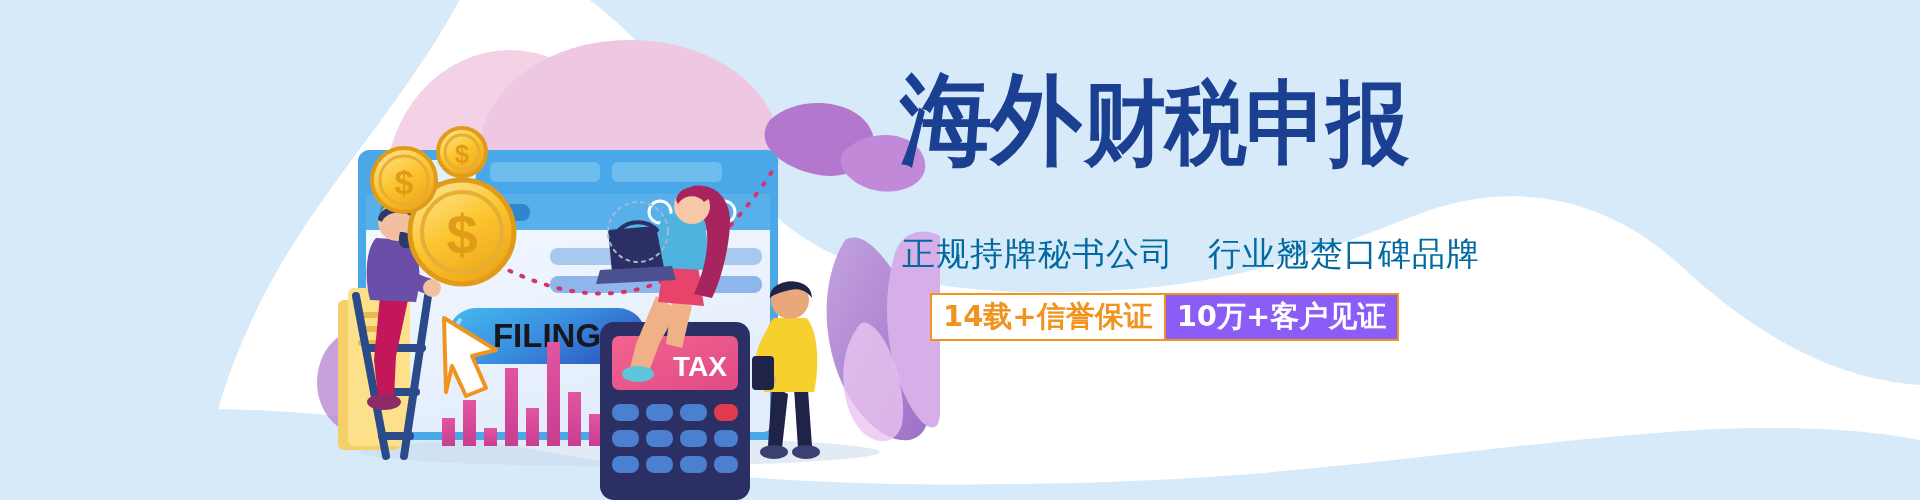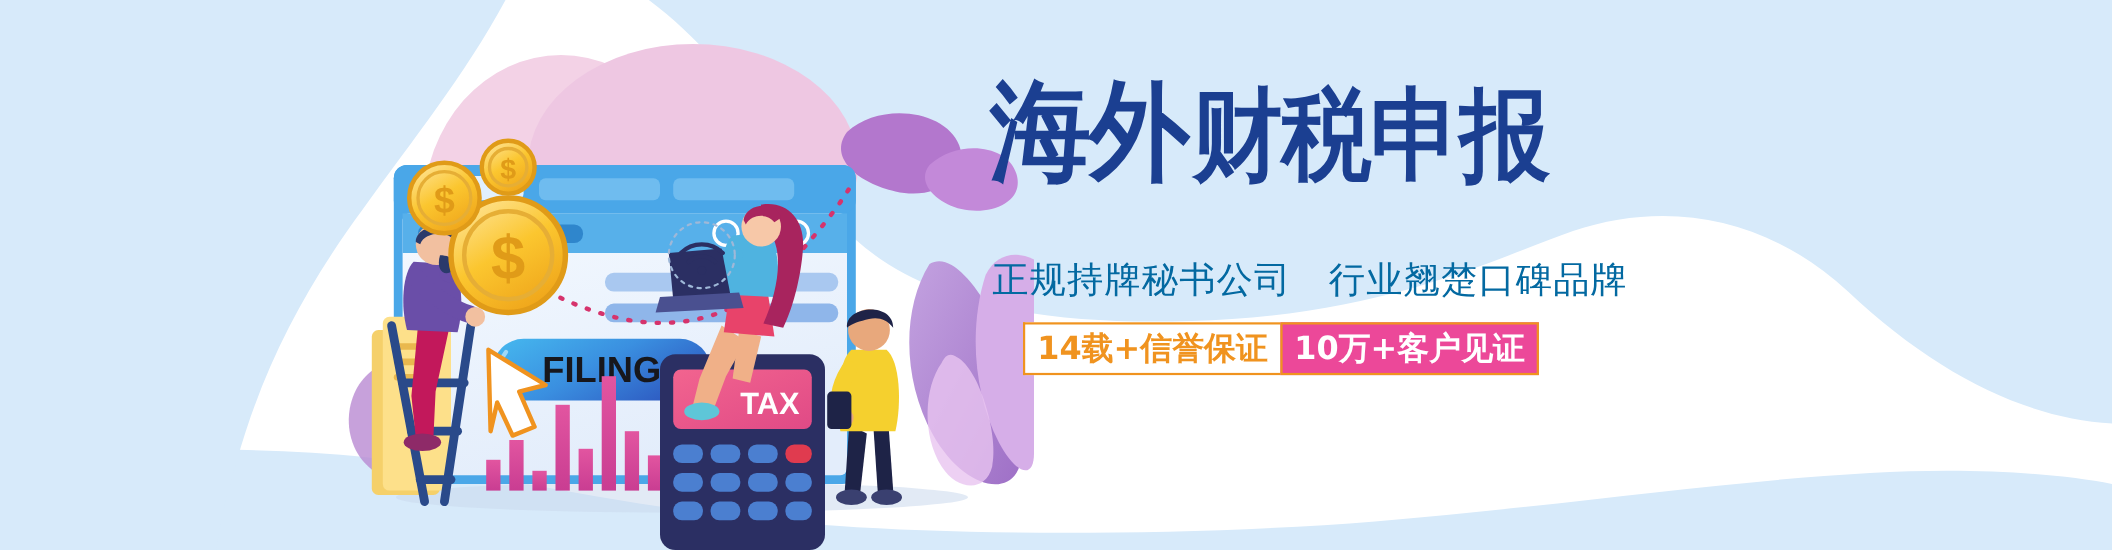--- a/index.html
+++ b/index.html
@@ -52,21 +52,21 @@
     font-family:"DejaVu Sans","Liberation Sans",sans-serif;
     box-sizing:border-box;
     display:flex;align-items:center;
   }
   .badge-outline{
     color:#f0931f;background:#ffffff;
     border:2px solid #f0931f;
     border-right:none;
   }
   .badge-solid{
-    color:#ffffff;background:#ec4899;
+    color:#ffffff;background:#8b5cf6;
     border:2px solid #f0931f;
   }
 </style>
 </head>
 <body>
 
 <div class="banner">
 
   <svg class="bg-svg" viewBox="0 0 1920 500" preserveAspectRatio="none">
     <rect x="0" y="0" width="1920" height="500" fill="#d7eafa"></rect>

